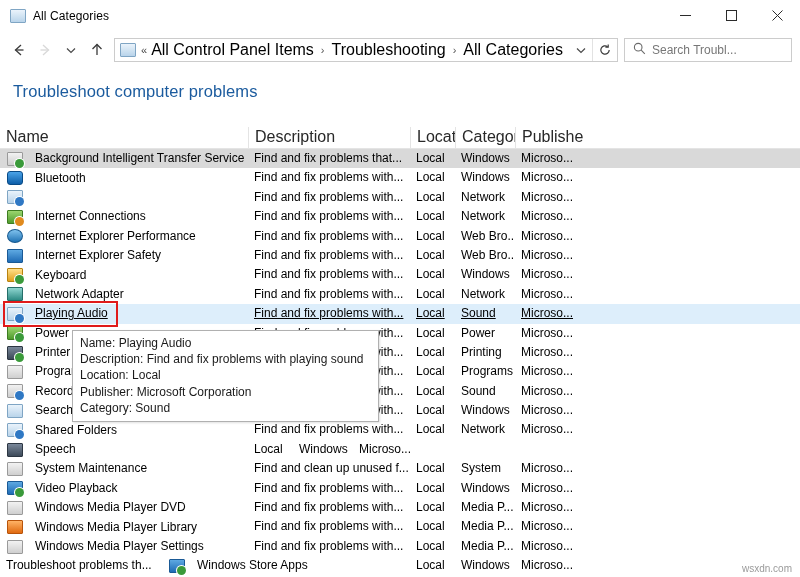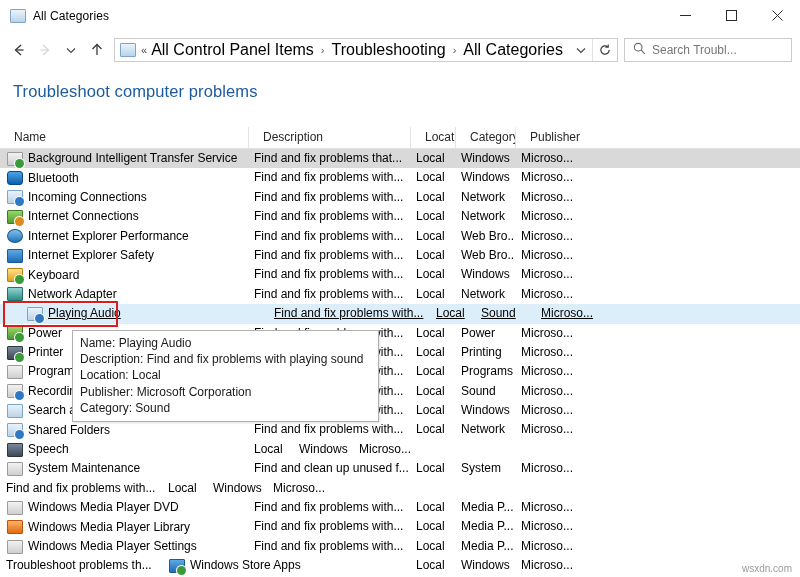--- a/index.html
+++ b/index.html
@@ -170,56 +170,56 @@
     bottom: 0;
   }
   .col-head {
     display: flex;
     height: 21px;
     border-bottom: 1px solid #e4e4e4;
     align-items: center;
     background: #ffffff;
   }
   .col-head .ch {
-    font-size: 12px;
+    font-size: 16px;
     color: #282828;
-    padding-left: 14px;
+    padding-left: 6px;
     box-sizing: border-box;
     border-left: 1px solid #e4e4e4;
     height: 21px;
     line-height: 20px;
     white-space: nowrap;
     overflow: hidden;
   }
   .col-head .ch.first { border-left: none; }
 
   .row {
     display: flex;
     height: 19.4px;
     align-items: center;
     position: relative;
   }
-  .row.selected { background: #ddeefb; padding-left: 20px; }
+  .row.selected { background: #ddeefb; }
   .row.hoverhead { background: #d9d9d9; }
   .cell {
     font-size: 12px;
     color: #000;
     padding-left: 6px;
     box-sizing: border-box;
     white-space: nowrap;
     overflow: hidden;
     height: 19.4px;
     line-height: 19px;
   }
   .cell.c-name {
     display: flex;
     align-items: center;
     padding-left: 7px;
   }
-  .cell.c-name .nm { margin-left: 5px; }
+  .cell.c-name .nm { margin-left: 12px; }
   .row.selected .cell .u,
   .row.selected .cell.c-name .nm { text-decoration: underline; }
 
   
   .w-name { width: 248px; }
   .w-desc { width: 162px; }
   .w-loc  { width: 45px; }
   .w-cat  { width: 60px; }
   .w-pub  { width: 68px; }
 
@@ -418,21 +418,20 @@
         <div class="cell w-loc"><span class="u">Local</span></div>
         <div class="cell w-cat"><span class="u">Windows</span></div>
         <div class="cell w-pub"><span class="u">Microso...</span></div>
       </div>
       <div class="row">
         <div class="cell c-name w-name">
           <span class="ic ic-monitor">
             <span class="base"></span>
             <span class="gear blue"></span>
           </span>
-          <span class="nm">Incoming Connections</span>
         </div>
         <div class="cell w-desc"><span class="u">Find and fix problems with...</span></div>
         <div class="cell w-loc"><span class="u">Local</span></div>
         <div class="cell w-cat"><span class="u">Network</span></div>
         <div class="cell w-pub"><span class="u">Microso...</span></div>
       </div>
       <div class="row">
         <div class="cell c-name w-name">
           <span class="ic ic-green">
             <span class="base"></span>
@@ -600,20 +599,27 @@
             <span class="base"></span>
           </span>
           <span class="nm">System Maintenance</span>
         </div>
         <div class="cell w-desc"><span class="u">Find and clean up unused f...</span></div>
         <div class="cell w-loc"><span class="u">Local</span></div>
         <div class="cell w-cat"><span class="u">System</span></div>
         <div class="cell w-pub"><span class="u">Microso...</span></div>
       </div>
       <div class="row">
+        <div class="cell c-name w-name">
+          <span class="ic ic-blue">
+            <span class="base"></span>
+            <span class="gear"></span>
+          </span>
+          <span class="nm">Video Playback</span>
+        </div>
         <div class="cell w-desc"><span class="u">Find and fix problems with...</span></div>
         <div class="cell w-loc"><span class="u">Local</span></div>
         <div class="cell w-cat"><span class="u">Windows</span></div>
         <div class="cell w-pub"><span class="u">Microso...</span></div>
       </div>
       <div class="row">
         <div class="cell c-name w-name">
           <span class="ic ic-gray">
             <span class="base"></span>
           </span>

